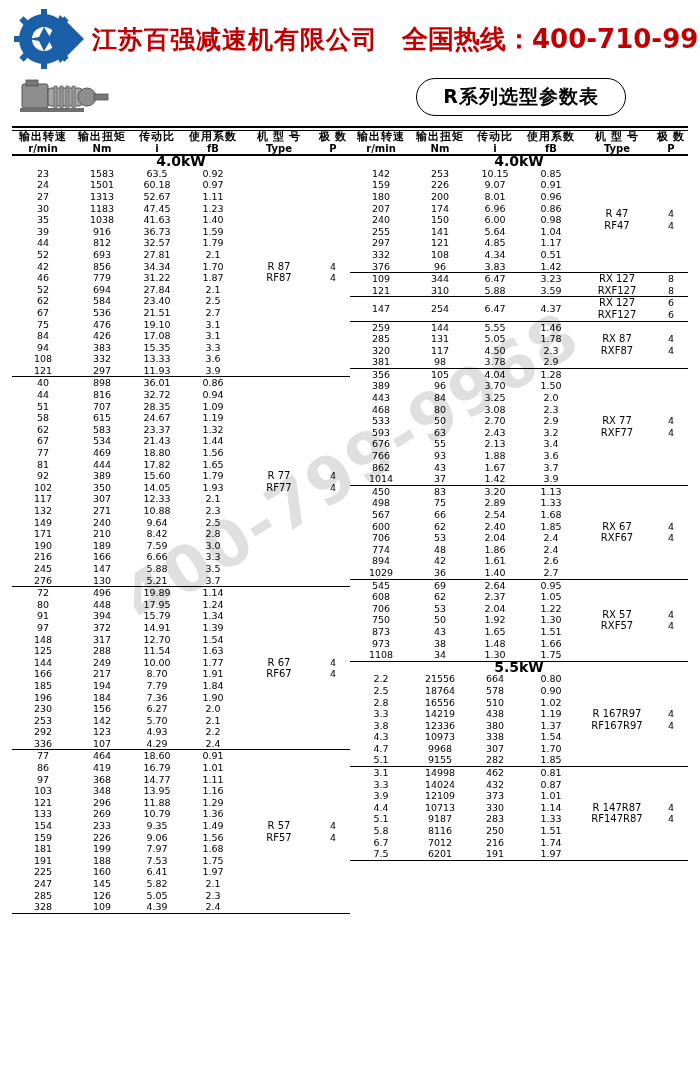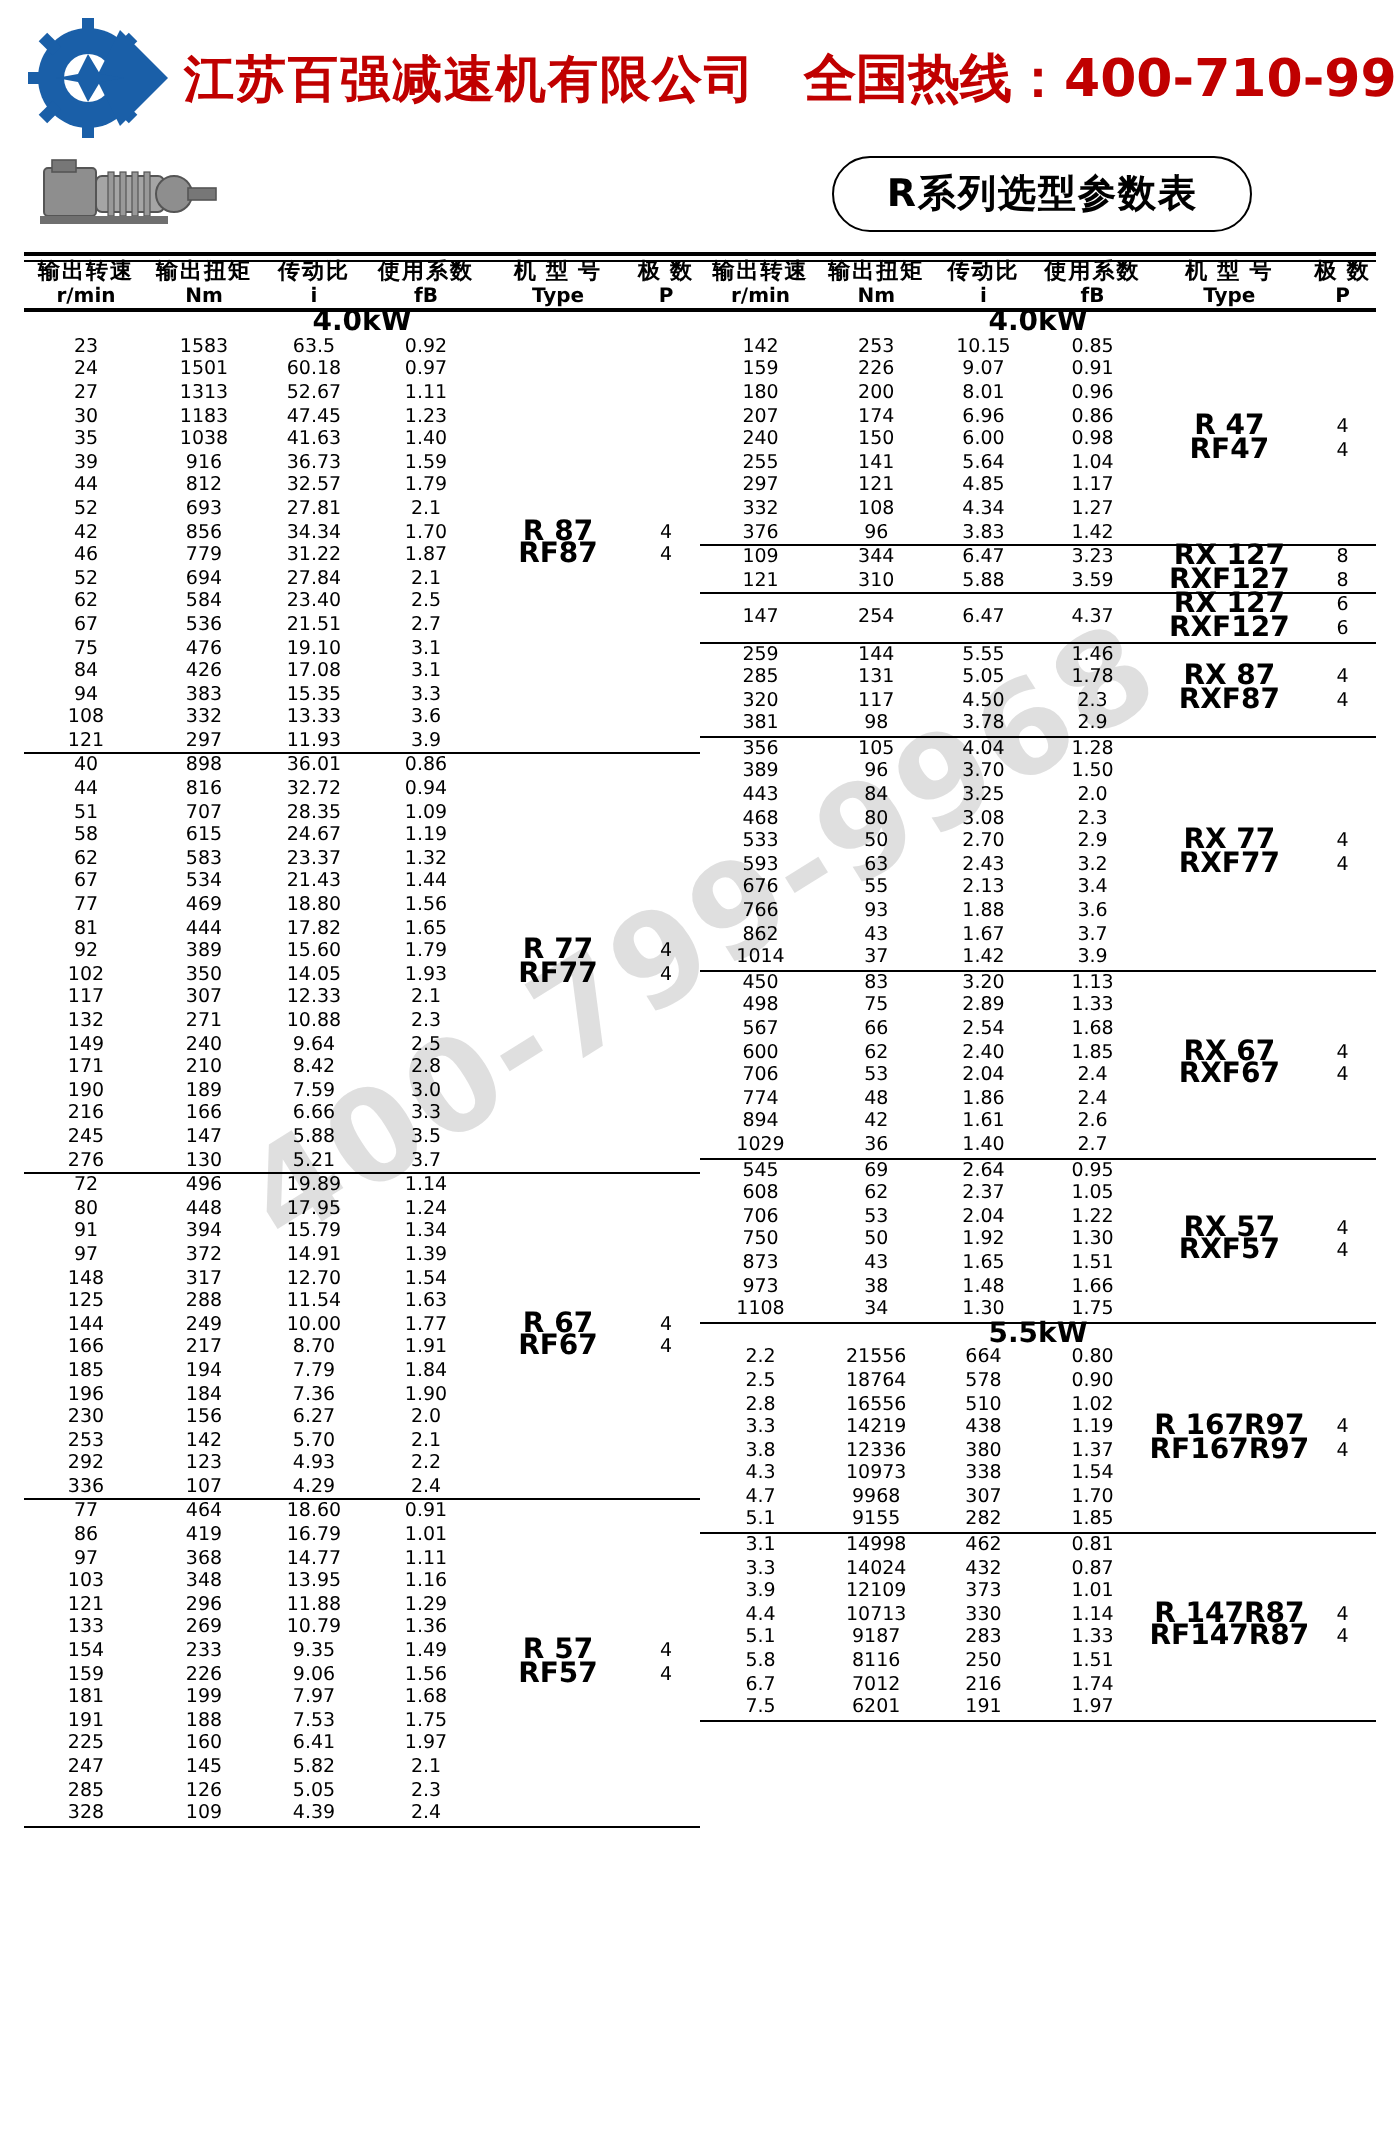--- a/index.html
+++ b/index.html
@@ -130,21 +130,21 @@
   .sep td{border-top:1px solid #000;height:0;line-height:0;padding:0;}
   .thickline{border-top:2px solid #000 !important;}
 
   .c-n{width:62px;}
   .c-t{width:56px;}
   .c-i{width:54px;}
   .c-f{width:58px;}
   .c-type{width:74px;}
   .c-p{width:34px;}
 
-  .type{font-size:14px;font-weight:bold;}
+  .type{font-size:10px;}
 </style>
 </head>
 <body>
 
 <div class="page">
 
   <div class="header">
     <div class="logo">
       <svg width="72" height="60" viewBox="0 0 72 60">
         <g>
@@ -695,21 +695,21 @@
             <tr>
               <td class="c-n">297</td>
               <td class="c-t">121</td>
               <td class="c-i">4.85</td>
               <td class="c-f">1.17</td>
             </tr>
             <tr>
               <td class="c-n">332</td>
               <td class="c-t">108</td>
               <td class="c-i">4.34</td>
-              <td class="c-f">1.27</td>
+              <td class="c-f">0.51</td>
             </tr>
             <tr>
               <td class="c-n">376</td>
               <td class="c-t">96</td>
               <td class="c-i">3.83</td>
               <td class="c-f">1.42</td>
             </tr>
             <tr class="sep">
               <td colspan="6"></td>
             </tr>

